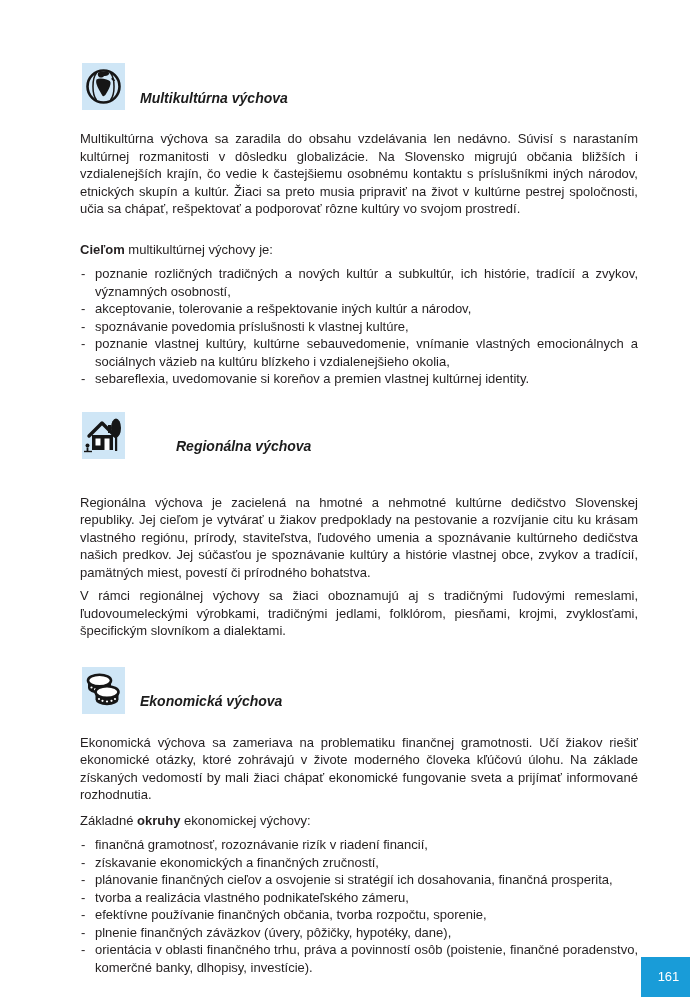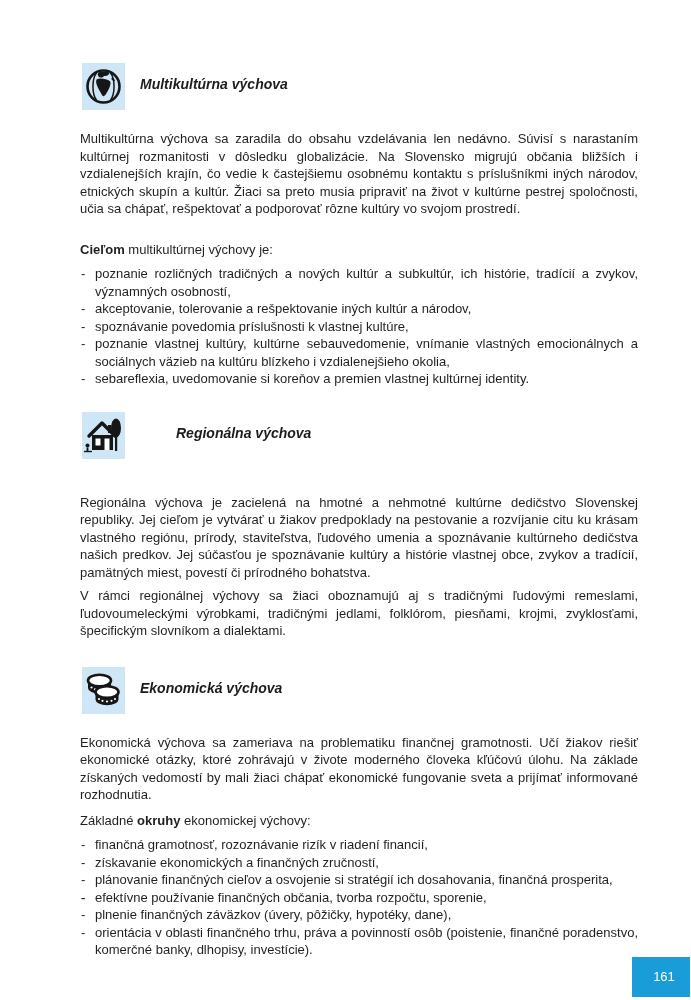--- a/index.html
+++ b/index.html
@@ -17,21 +17,21 @@
     line-height: 17.5px;
     color: #231f20;
   }
   .content {
     margin-left: 80px;
     margin-right: 53px;
   }
   section { display: block; }
   .icon-row {
     display: flex;
-    align-items: center;
+    align-items: flex-end;
   }
   .icon-box {
     width: 43px;
     height: 47px;
     background: #cfe6f6;
     margin-left: 2px;
     flex: 0 0 auto;
     display: flex;
     align-items: center;
     justify-content: center;
@@ -77,21 +77,21 @@
   .s2 .para-1   { margin-top: 35px; }
   .s2 .para-2   { margin-top: 6px; }
   .s3 .icon-row { margin-top: 27px; }
   .s3 .para     { margin-top: 20px; }
   .s3 .lead     { margin-top: 8px; }
   .s3 .bullets  { margin-top: 7px; }
   .page-number {
     position: absolute;
     right: 1px;
     bottom: 3px;
-    width: 58px;
+    width: 49px;
     height: 40px;
     background: #199cd8;
     color: #ffffff;
     display: flex;
     align-items: center;
     justify-content: center;
     padding-left: 6px;
     box-sizing: border-box;
     font-size: 13px;
   }
@@ -169,21 +169,21 @@
         </svg>
       </div>
       <h2 class="heading">Ekonomická výchova</h2>
     </div>
     <p class="para">Ekonomická výchova sa zameriava na problematiku finančnej gramotnosti. Učí žiakov riešiť ekonomické otázky, ktoré zohrávajú v živote moderného človeka kľúčovú úlohu. Na základe získaných vedomostí by mali žiaci chápať ekonomické fungovanie sveta a prijímať informované rozhodnutia.</p>
     <p class="lead"><span>Základné </span><b>okruhy</b><span> ekonomickej výchovy:</span></p>
     <ul class="bullets">
       <li><span class="dash">-</span><span>finančná gramotnosť, rozoznávanie rizík v riadení financií,</span></li>
       <li><span class="dash">-</span><span>získavanie ekonomických a finančných zručností,</span></li>
       <li><span class="dash">-</span><span>plánovanie finančných cieľov a osvojenie si stratégií ich dosahovania, finančná prosperita,</span></li>
-      <li><span class="dash">-</span></li>
+      <li><span class="dash">-</span><span>tvorba a realizácia vlastného podnikateľského zámeru,</span></li>
       <li><span class="dash">-</span><span>efektívne používanie finančných občania, tvorba rozpočtu, sporenie,</span></li>
       <li><span class="dash">-</span><span>plnenie finančných záväzkov (úvery, pôžičky, hypotéky, dane),</span></li>
       <li><span class="dash">-</span><span>orientácia v oblasti finančného trhu, práva a povinností osôb (poistenie, finančné poradenstvo, komerčné banky, dlhopisy, investície).</span></li>
     </ul>
   </section>
 
 </div>
 
 <div class="page-number">
   <span>161</span>

